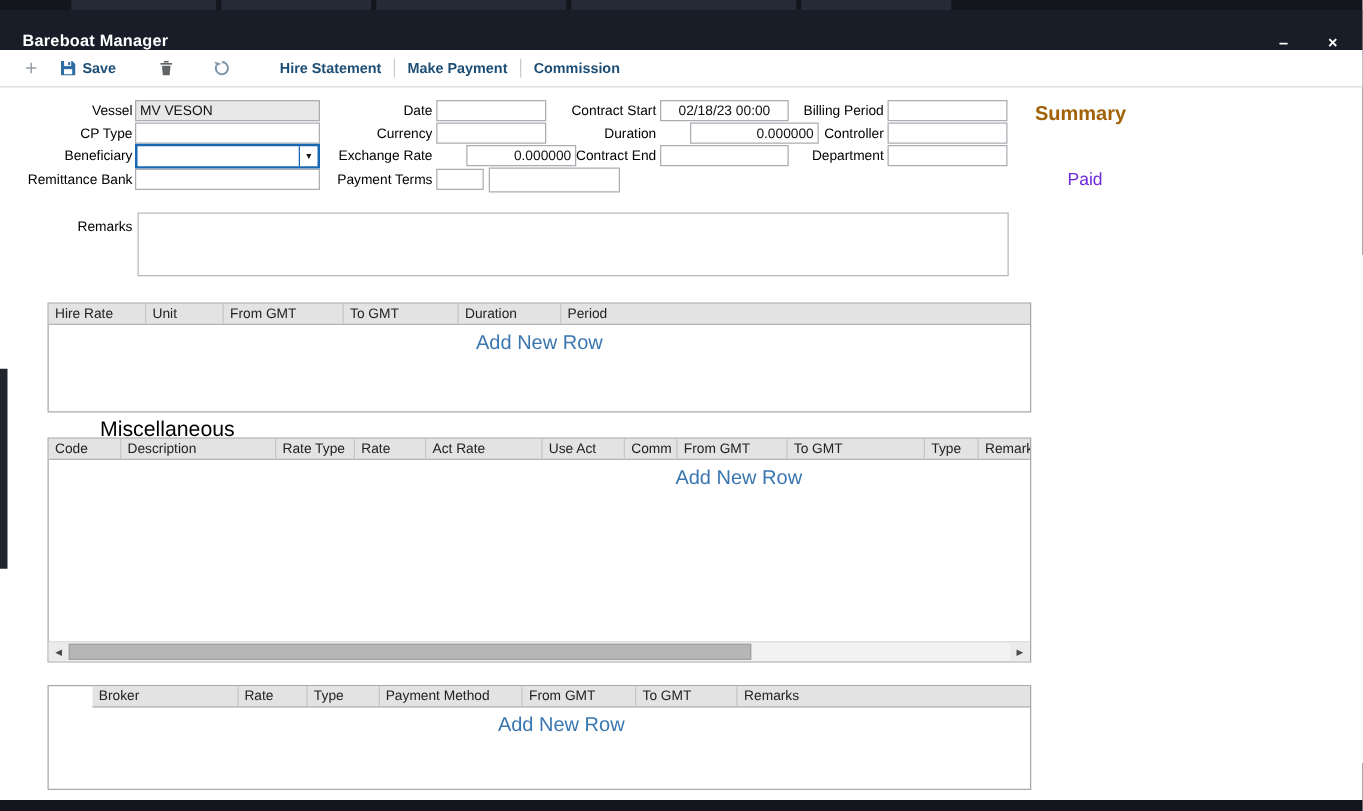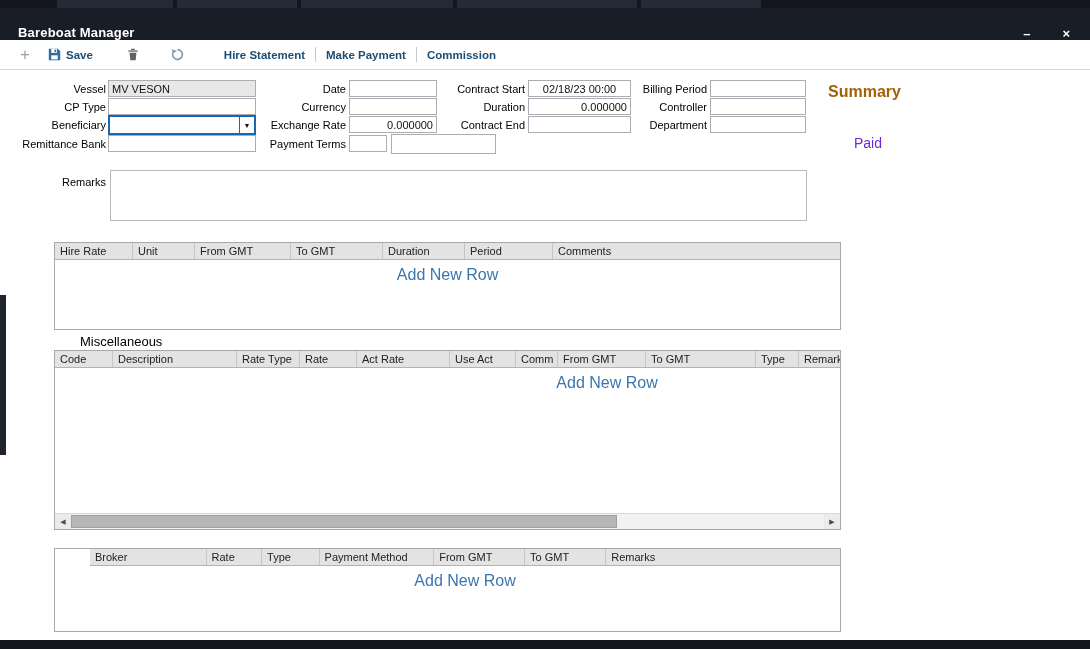--- a/index.html
+++ b/index.html
@@ -33,45 +33,45 @@
   .tb-btn { display:flex; align-items:center; gap:5px; font-size:11.5px; font-weight:bold; color:#1c4d74; padding:0 10px; cursor:default; }
   .tb-icon-btn { display:flex; align-items:center; padding:0 16px; cursor:default; }
   .tb-sep { width:1px; height:15px; background:#c9c9c9; }
 
   .flabel { position:absolute; width:90px; text-align:right; line-height:17px; font-size:11px; color:#000; }
   .fin {
     position:absolute; height:17px; border:1px solid #abadb3; background:#fff;
     font-family:"Liberation Sans", sans-serif; font-size:11px; padding:0 3px; color:#111;
   }
   .fin.readonly { background:#e8e8e8; }
-  .fin.num { text-align:right; }
+  .fin.num { text-align:right;margin-left:24px; }
   .fin.center { text-align:center; }
   .combo {
     position:absolute; height:20px; border:2px solid #1767b3; background:#fff;
     display:flex; align-items:stretch;
   }
   .combo-value { flex:1; font-size:11px; line-height:16px; padding:0 3px; overflow:hidden; }
   .combo-arrow { width:15px; display:flex; align-items:center; justify-content:center;
     font-size:7px; color:#111; border-left:1px solid #1767b3; }
   textarea.remarks {
     position:absolute; border:1px solid #b9b9b9; resize:none;
     font-family:"Liberation Sans", sans-serif; font-size:11px; padding:2px 4px;
   }
   .summary-title { position:absolute; font-size:16px; font-weight:bold; color:#a16207; }
   .paid-label { position:absolute; font-size:14px; color:#6d28d9; }
 
-  .tbl { position:absolute; border:1px solid #a8a8a8; background:#fff;margin-left:16px; }
+  .tbl { position:absolute; border:1px solid #a8a8a8; background:#fff; }
   .thead { display:flex; height:17px; background:#e3e3e3; border-bottom:1px solid #b3b3b3; }
   .th {
     border-right:1px solid #c6c6c6; font-size:11px; line-height:16px; padding-left:5px;
     color:#222; overflow:hidden; white-space:nowrap;
   }
   .th:last-child { border-right:none; }
   .addrow { display:block; text-align:center; margin-top:6px; font-size:16px; color:#3a76b0; text-decoration:none; cursor:pointer; }
-  .section-label { position:absolute; font-size:13px; color:#000;padding-left:40px; }
+  .section-label { position:absolute; font-size:17px; color:#000;padding-left:40px; }
 
   .misc-body { position:relative; width:785px; height:145px; overflow:hidden; }
   .misc-inner { width:1104px; }
   .hscroll { position:absolute; left:0; bottom:0; width:785px; height:16px; background:#f2f2f2; border-top:1px solid #d8d8d8; }
   .hs-arrow {
     position:absolute; top:0; width:16px; height:15px; background:#ebebeb;
     display:flex; align-items:center; justify-content:center; font-size:7px; color:#4a4a4a;
   }
   .hs-thumb { position:absolute; top:1px; height:13px; background:#b6b6b6; border:1px solid #a0a0a0; }
 </style>
@@ -186,21 +186,20 @@
   <textarea class="remarks" style="left: 110px; top: 130px; width: 697px; height: 51px;"></textarea>
 
   <div class="tbl" style="left:38px;top:202px;width:787px;height:88px;">
     <div class="thead">
       <div class="th" style="width:78px">Hire Rate</div>
       <div class="th" style="width:62px">Unit</div>
       <div class="th" style="width:96px">From GMT</div>
       <div class="th" style="width:92px">To GMT</div>
       <div class="th" style="width:82px">Duration</div>
       <div class="th" style="width:88px">Period</div>
-      <div class="th" style="width:287px">Comments</div>
     </div>
     <a class="addrow">Add New Row</a>
   </div>
 
   <div class="section-label" style="left:40px;top:294px;">Miscellaneous</div>
   <div class="tbl" style="left:38px;top:310px;width:787px;height:180px;">
     <div class="thead">
       <div class="th" style="width:58px">Code</div>
       <div class="th" style="width:124px">Description</div>
       <div class="th" style="width:63px">Rate Type</div>

